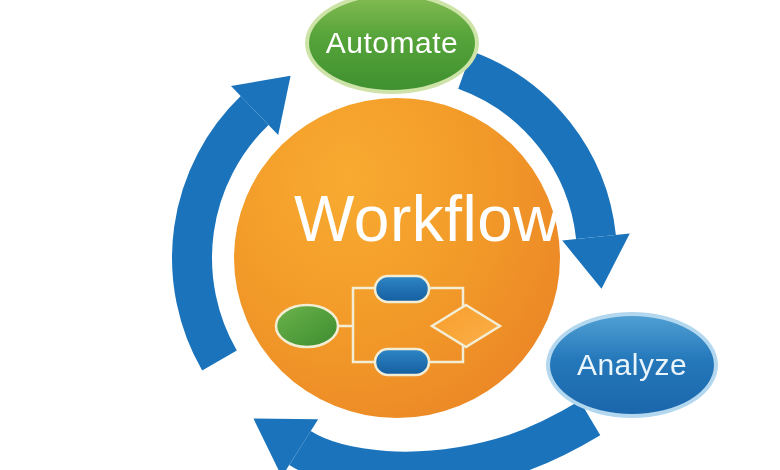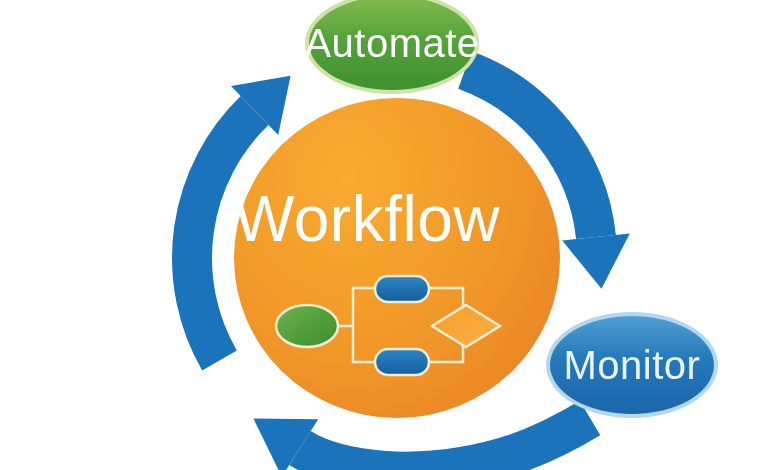--- a/index.html
+++ b/index.html
@@ -23,39 +23,39 @@
     background: radial-gradient(ellipse at 35% 25%,
         var(--circle_orange_light, #f8ab30) 0%,
         var(--circle_orange_mid, #f29a29) 45%,
         var(--circle_orange_dark, #e87e24) 100%);
     z-index: 2;
   }
   .center-label {
     position: absolute;
     left: 234px; top: 187px;
     width: 326px;
-    text-align: left;
+    text-align: right;
     font-size: 64px;
     line-height: 64px;
     color: var(--label_white, #ffffff);
     z-index: 3;
     letter-spacing: 0.5px;
   }
 
   
   .node {
     position: absolute;
     border-radius: 50%;
     display: flex;
     align-items: center;
     justify-content: center;
     z-index: 4;
   }
   .node-label {
-    font-size: 40px;
+    font-size: 30px;
     color: var(--label_white, #ffffff);
     letter-spacing: 0.5px;
   }
   .node-automate {
     left: 305px; top: -8px;
     width: 166px; height: 94px;
     border: 4px solid var(--automate_border, #cde3a8);
     background: linear-gradient(180deg,
         var(--automate_green_light, #82bb51) 0%,
         #55a339 45%,
@@ -125,16 +125,16 @@
     <ellipse cx="307" cy="326" rx="31" ry="21" fill="url(#gradGreen)" stroke-width="2.5" stroke="#f3edd3"></ellipse>
     <rect x="375" y="276" width="54" height="26" rx="13" fill="url(#gradPill)" stroke-width="2.5" stroke="#f3edd3"></rect>
     <rect x="375" y="349" width="54" height="26" rx="13" fill="url(#gradPill)" stroke-width="2.5" stroke="#f3edd3"></rect>
     <polygon points="466,305 500,326 466,347 432,326" fill="url(#gradDiamond)" stroke-width="2.5" stroke="#f3edd3"></polygon>
   </svg>
 
   <div class="node node-automate">
     <span class="node-label">Automate</span>
   </div>
   <div class="node node-monitor">
-    <span class="node-label">Monitor</span>
+    <span class="node-label">Analyze</span>
   </div>
 
 </div>
 
 </body></html>

